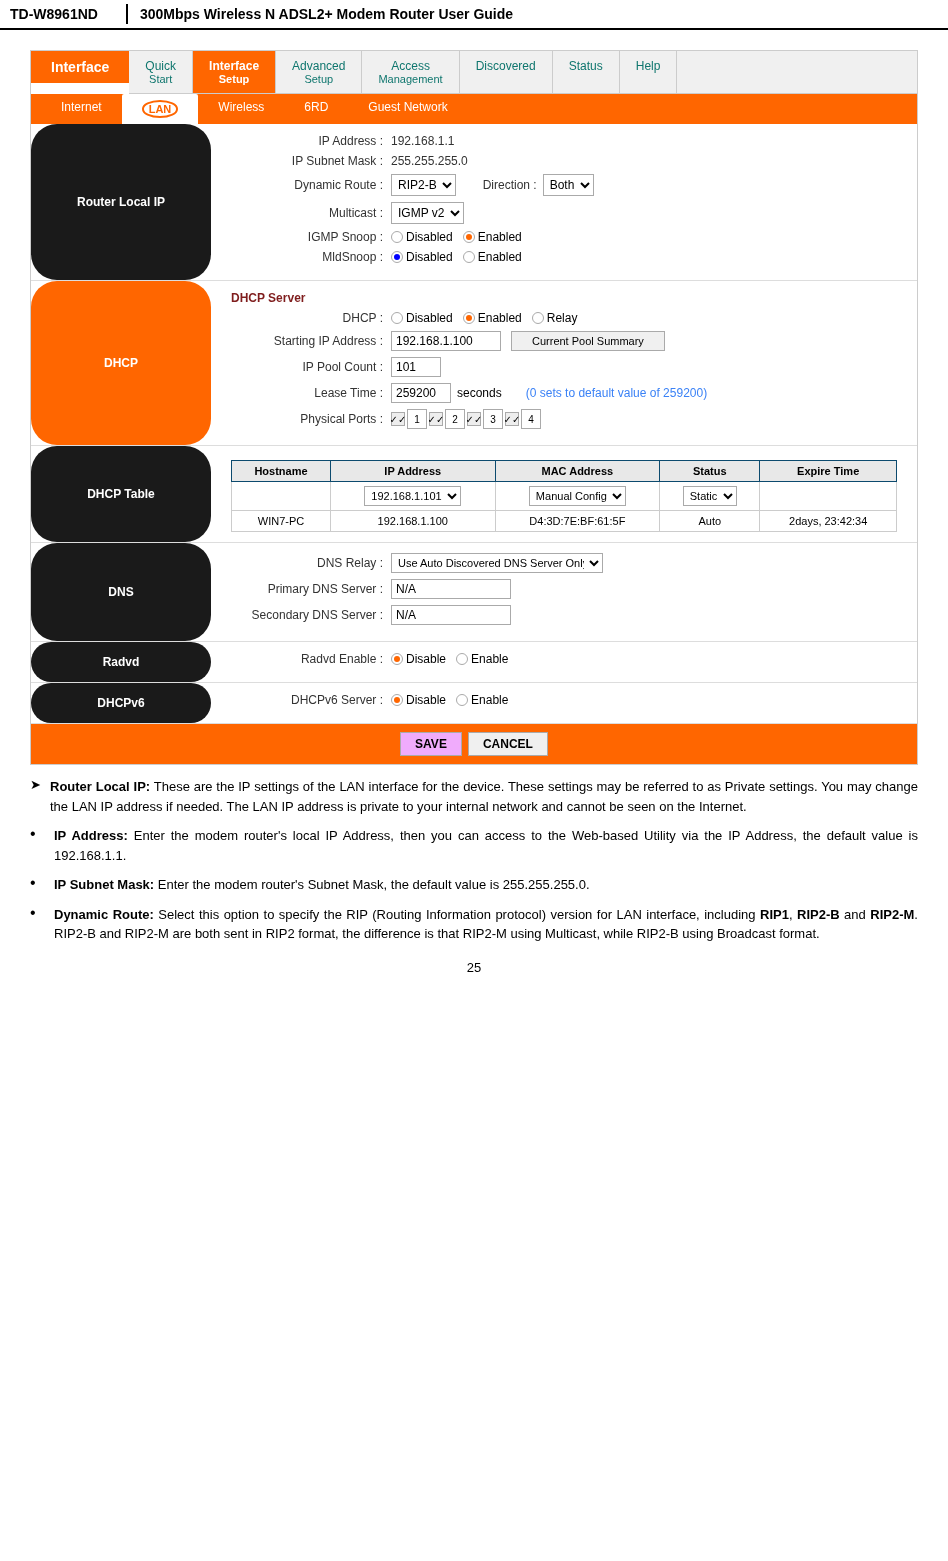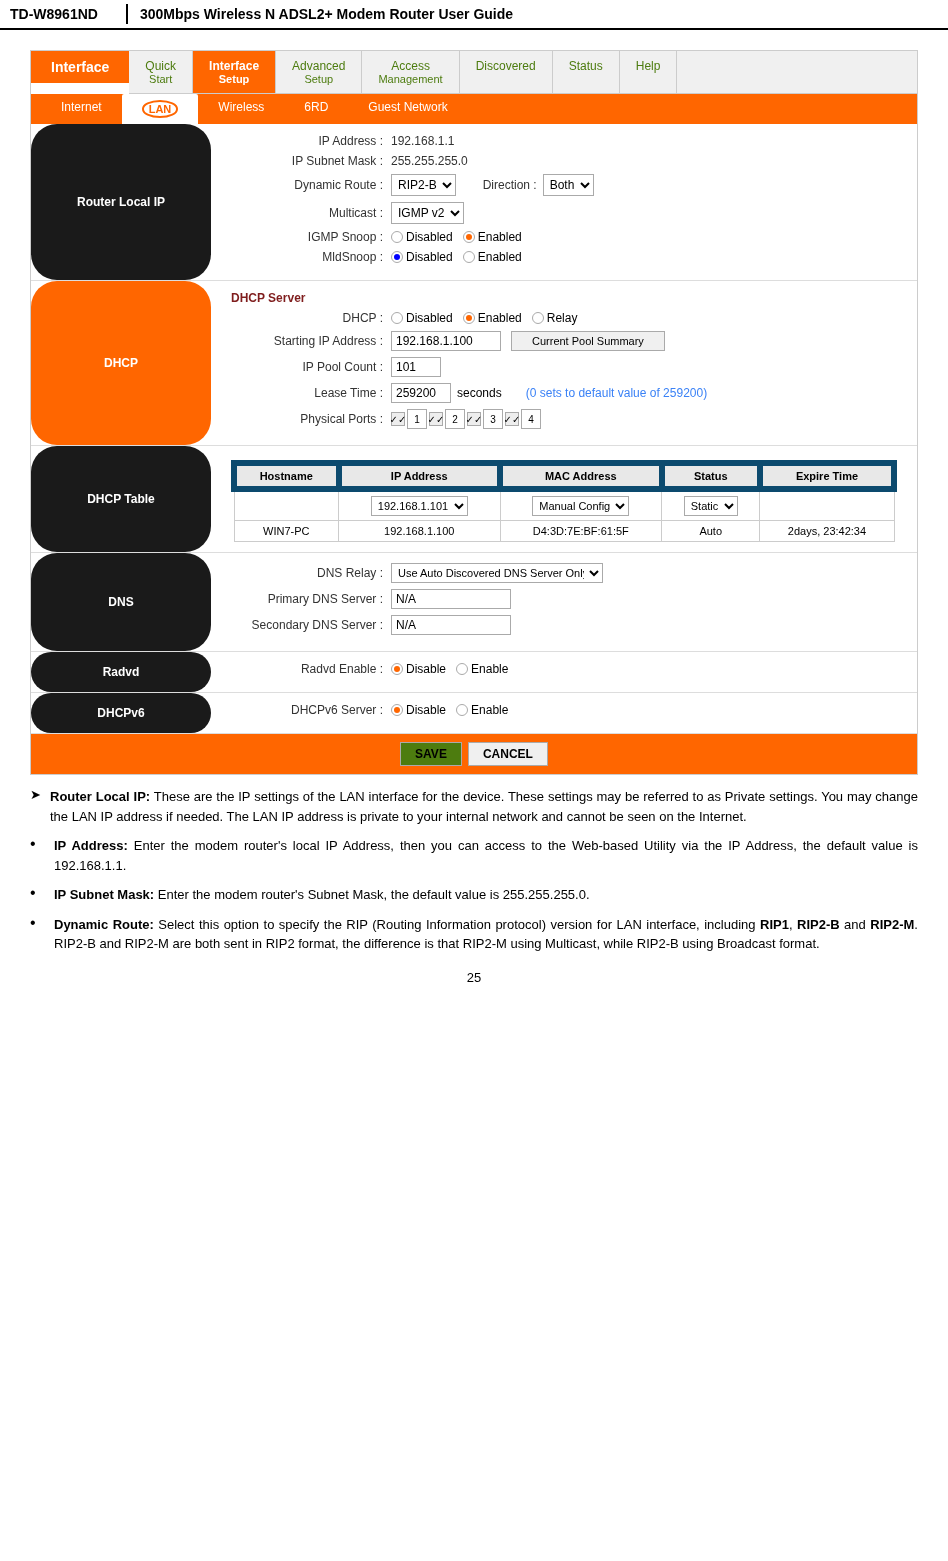--- a/index.html
+++ b/index.html
@@ -49,21 +49,21 @@
     
     .top-nav {
       display: flex;
       background: #f0f0f0;
       border-bottom: 1px solid #ccc;
     }
     .top-nav-item {
       padding: 8px 16px;
       font-size: 12px;
       cursor: pointer;
-      color: #4d7c0f;
+      color: #0f766e;
       text-align: center;
       border-right: 1px solid #ccc;
     }
     .top-nav-item.active {
       background: #f60;
       color: #fff;
       font-weight: bold;
     }
     .top-nav-item .sub {
       font-size: 11px;
@@ -173,21 +173,21 @@
 
     
     .dhcp-table {
       width: 100%;
       border-collapse: collapse;
       font-size: 11px;
       margin-top: 4px;
     }
     .dhcp-table th {
       background: #e8e8e8;
-      border: 6px solid #0c4a6e;
+      border: 1px solid #0c4a6e;
       padding: 4px 6px;
       text-align: center;
     }
     .dhcp-table td {
       border: 1px solid #ccc;
       padding: 4px 6px;
       text-align: center;
     }
 
     
@@ -221,21 +221,21 @@
     
     .action-bar {
       background: #f60;
       display: flex;
       justify-content: center;
       align-items: center;
       padding: 8px;
       gap: 6px;
     }
     .btn-save {
-      background: #4d7c0f;
+      background: #f0abfc;
       border: 1px solid #aaa;
       padding: 4px 14px;
       font-size: 12px;
       font-weight: bold;
       cursor: pointer;
     }
     .btn-cancel {
       background: #f0f0f0;
       border: 1px solid #aaa;
       padding: 4px 14px;

